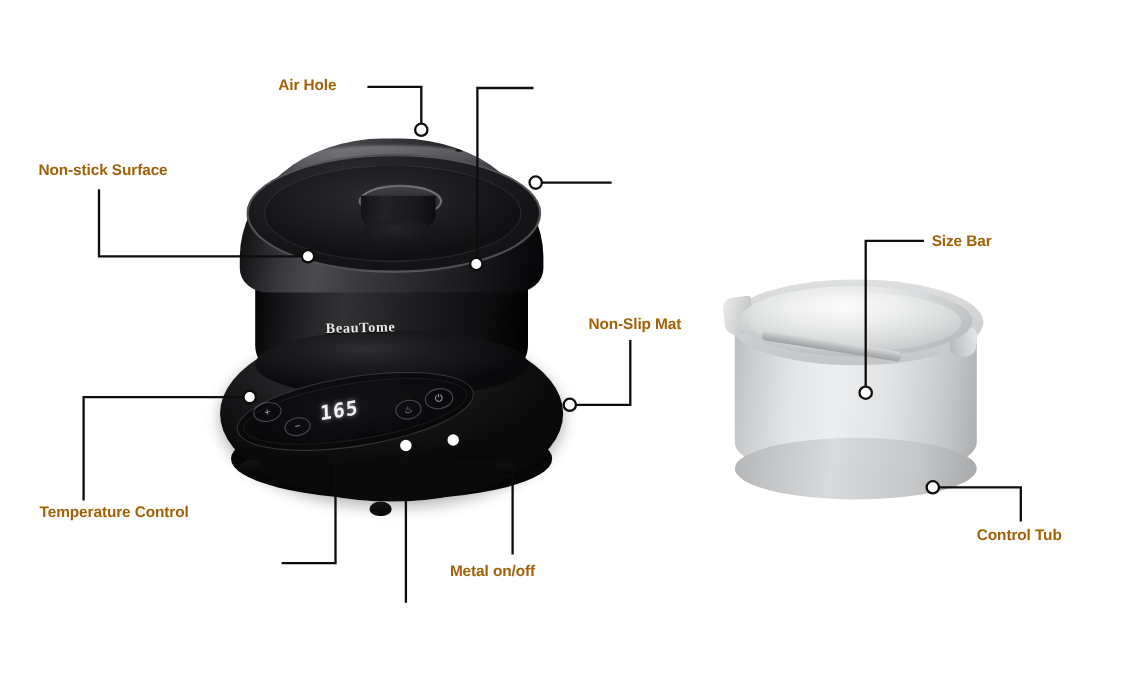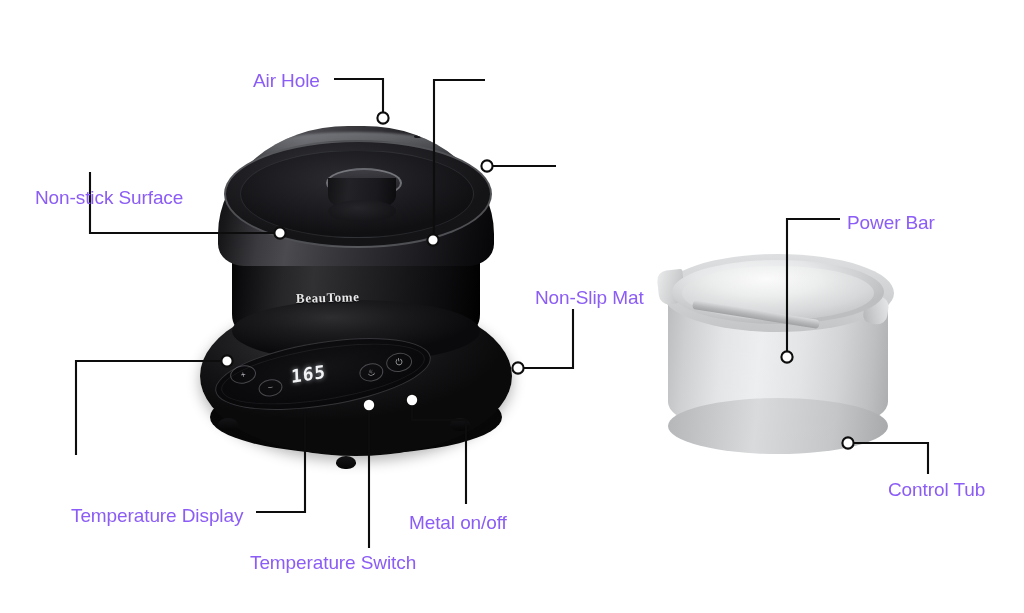--- a/index.html
+++ b/index.html
@@ -12,23 +12,23 @@
     width: 1024px;
     height: 613px;
     background: #ffffff;
     overflow: hidden;
     font-family: "Liberation Sans", "DejaVu Sans", sans-serif;
   }
 
   
   .label {
     position: absolute;
-    font-weight: normal;
-    color: #8b5cf6;
-    font-size: 19px;
+    font-weight: bold;
+    color: #a16207;
+    font-size: 14px;
     line-height: 1.28;
     letter-spacing: -0.1px;
     white-space: pre;
   }
 
   
   #leaders {
     position: absolute;
     left: 0; top: 0;
     width: 1024px;
@@ -458,29 +458,28 @@
     <path d="M 369 411 L 369 548"></path>
     <circle class="dotsolid" cx="369" cy="405" r="5.2"></circle>
 
     <path d="M 412 406 L 412 420 L 466 420 L 466 504"></path>
     <circle class="dotsolid" cx="412" cy="400" r="5.2"></circle>
   </svg>
 
   <div class="label" style="left:253px; top:69px;">Air Hole</div>
 
 
-  <div class="label" style="left:35px; top:146px;margin-top:40px;">Non-stick Surface</div>
+  <div class="label" style="left:35px; top:146px;">Non-stick Surface</div>
 
 
   <div class="label" style="left:535px; top:286px;">Non-Slip Mat</div>
 
-  <div class="label" style="left:847px; top:211px;">Power Bar</div>
+  <div class="label" style="left:847px; top:211px;">Size Bar</div>
 
   <div class="label" style="left:888px; top:478px;">Control Tub</div>
 
-
-  <div class="label" style="left:71px; top:504px;">Temperature Display</div>
-
-  <div class="label" style="left:250px; top:551px;">Temperature Switch</div>
+  <div class="label" style="left:36px; top:457px;">Temperature Control</div>
+
+
 
   <div class="label" style="left:409px; top:511px;">Metal on/off</div>
 
 </div>
 
 </body></html>

